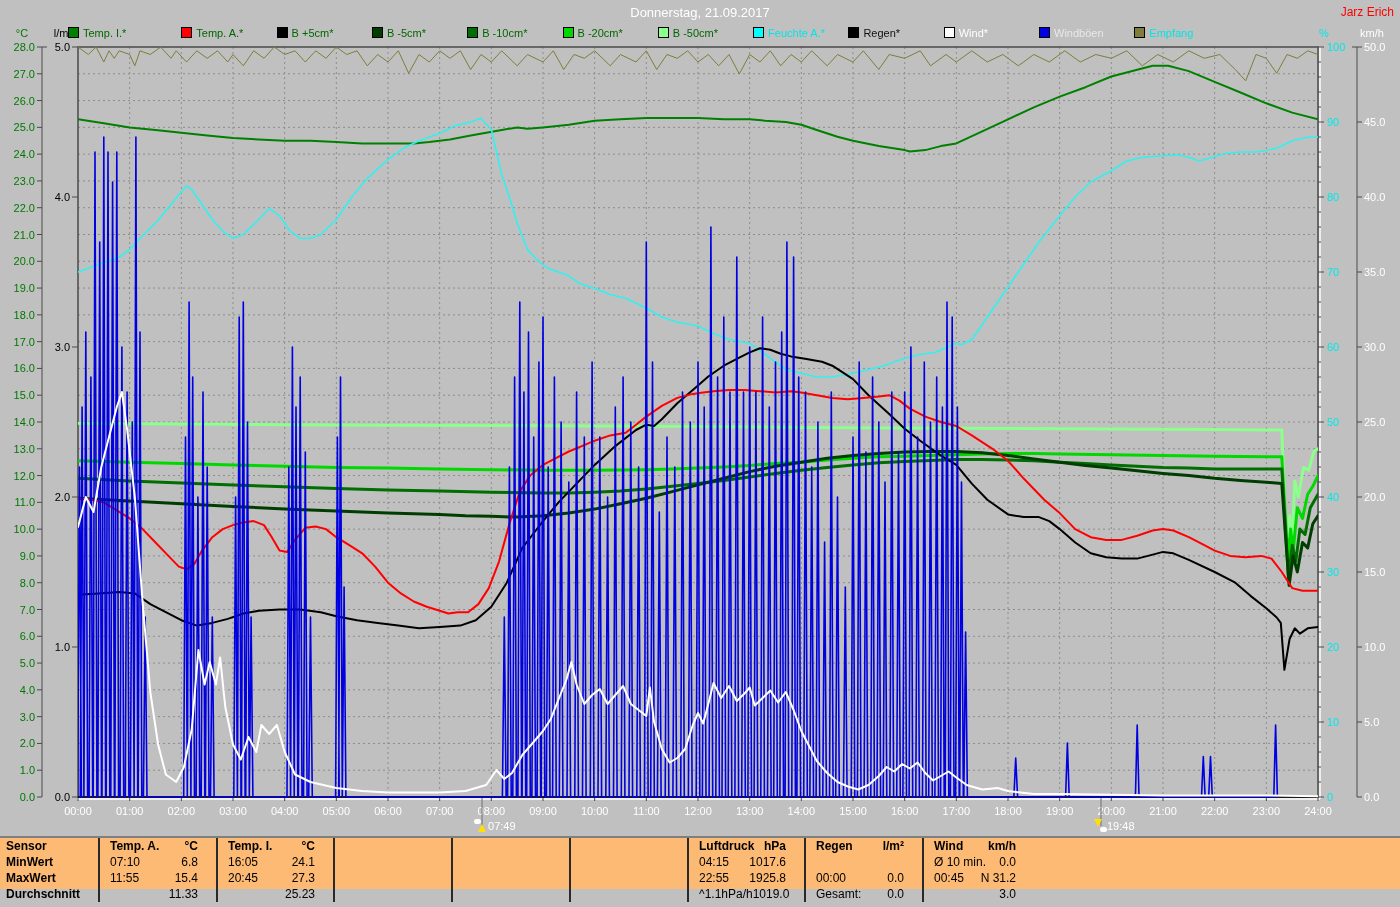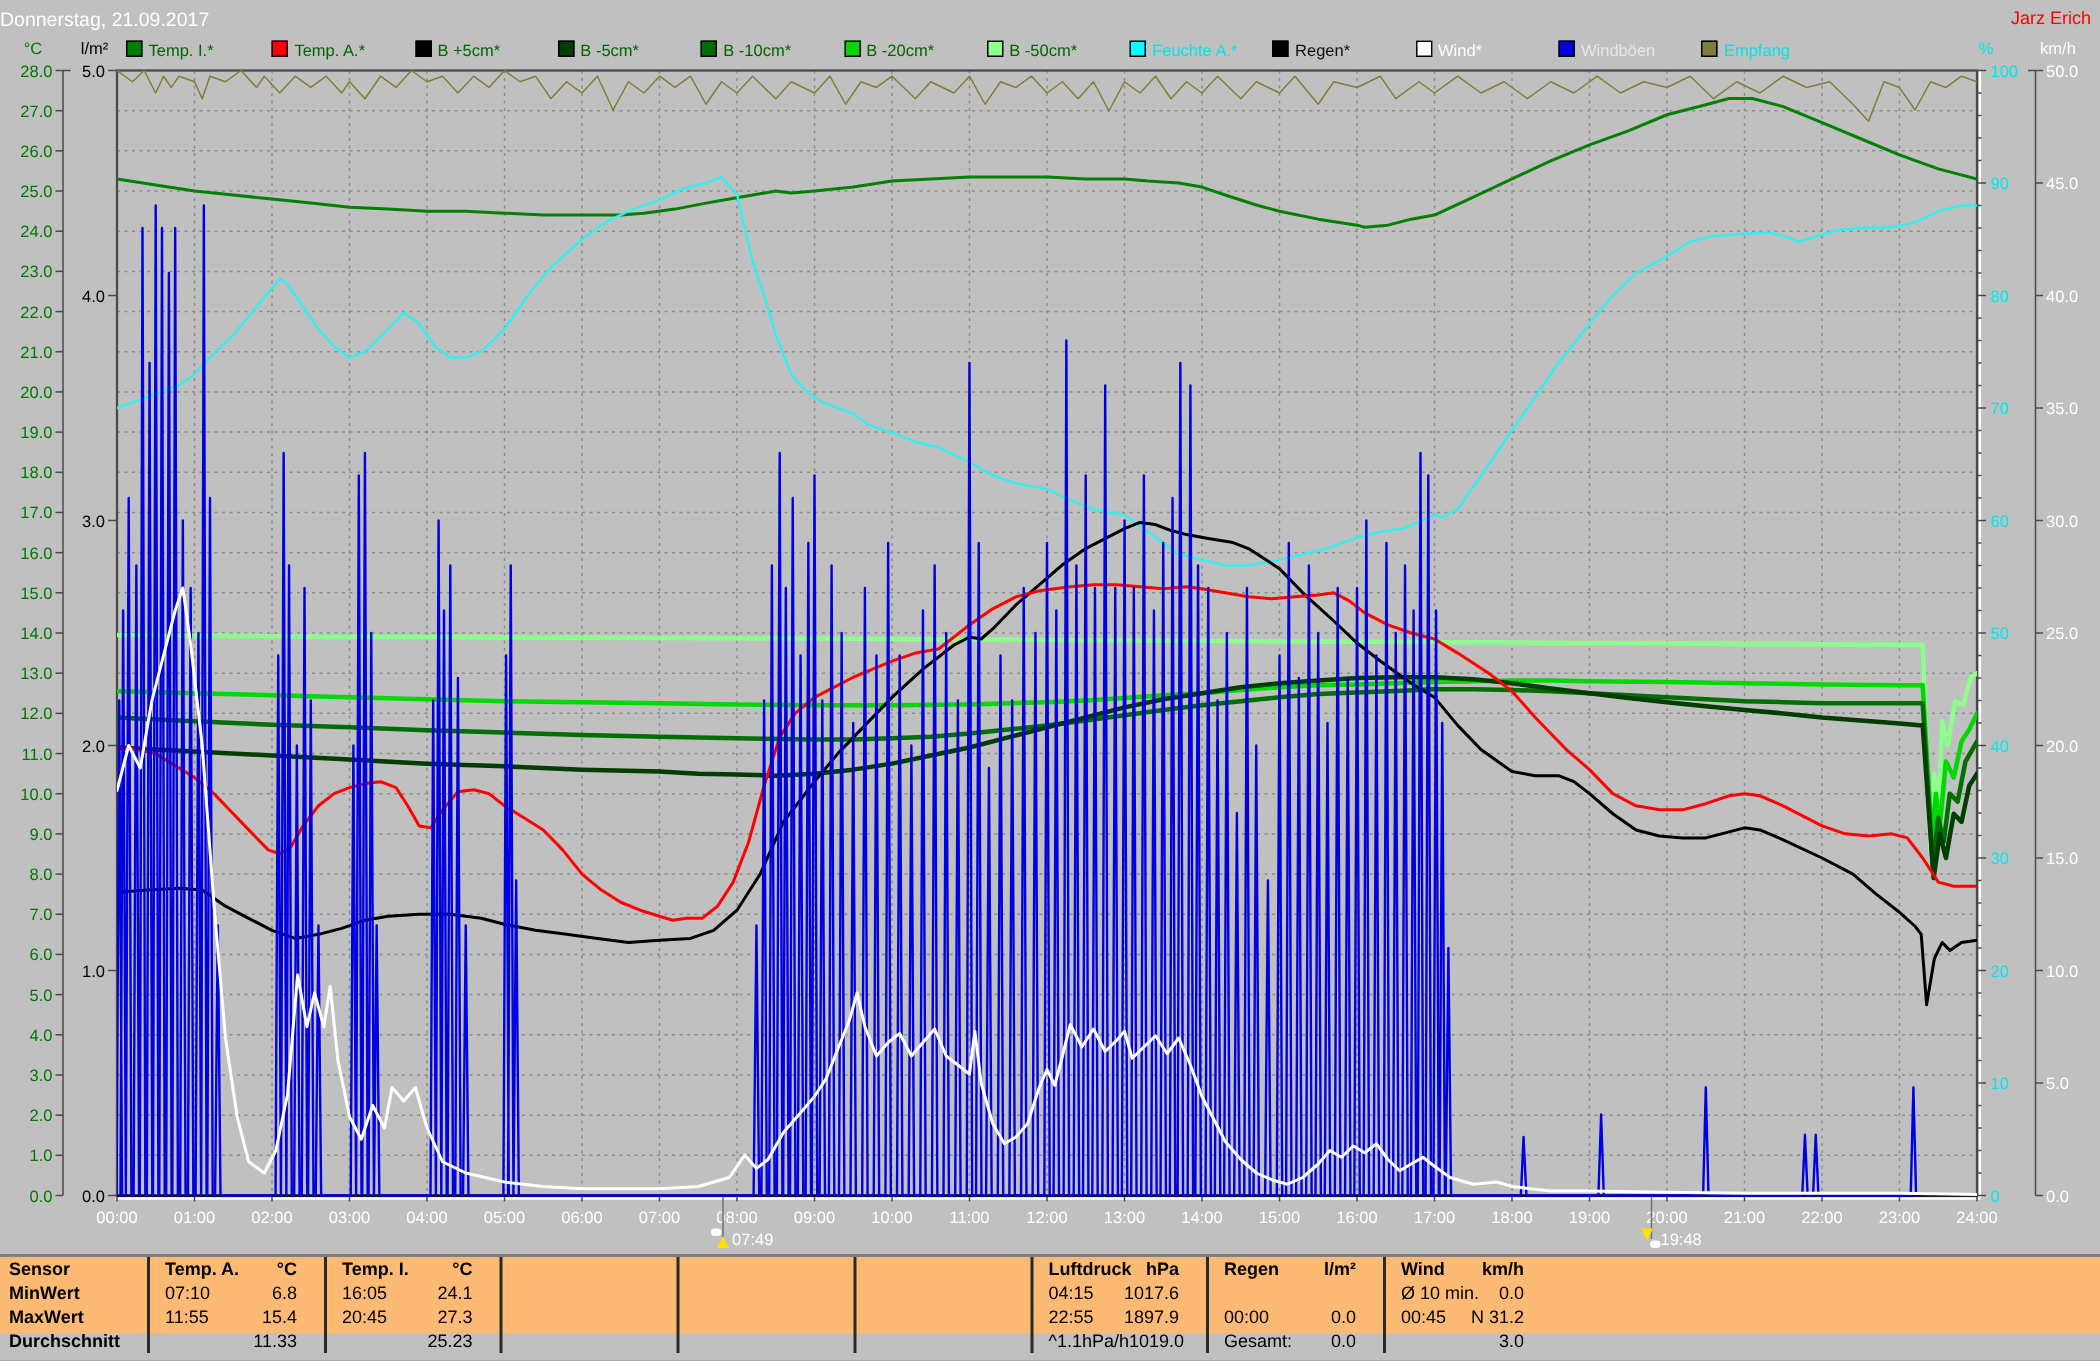--- a/index.html
+++ b/index.html
@@ -1,18 +1,18 @@
 <!DOCTYPE html>
 <html><head>
 <meta charset="utf-8">
 <style>
   html,body{margin:0;padding:0;background:#9a9a9a;}
   .screen{position:relative;width:1400px;height:907px;background:#C0C0C0;overflow:hidden;
           font-family:"Liberation Sans","DejaVu Sans",sans-serif;}
-  .title-bar{position:absolute;top:5px;left:0;width:100%;text-align:left;
+  .title-bar{position:absolute;top:5px;left:0;width:100%;text-align:center;
              font-size:13px;color:#FFFFFF;}
   .watermark{position:absolute;top:5px;right:6px;font-size:12px;color:#FF0000;}
   .axis-unit{position:absolute;top:27px;font-size:11px;text-align:center;}
   #unit-temp{left:2px;width:40px;color:#007800;}
   #unit-rain{left:43px;width:40px;color:#000000;}
   #unit-pct{left:1304px;width:40px;color:#00E8E8;}
   #unit-kmh{left:1347px;width:50px;color:#FFFFFF;}
   .legend{position:absolute;top:27px;left:0;width:100%;height:14px;}
   .legend-item{position:absolute;top:0;height:13px;white-space:nowrap;font-size:11px;line-height:13px;}
   .legend-item .sw{display:inline-block;width:9px;height:9px;border:1px solid #000;
@@ -46,21 +46,21 @@
 <div class="screen">
   <div class="title-bar">Donnerstag, 21.09.2017</div>
   <div class="watermark">Jarz Erich</div>
 
   <div class="axis-unit" id="unit-temp">°C</div>
   <div class="axis-unit" id="unit-rain">l/m²</div>
   <div class="axis-unit" id="unit-pct">%</div>
   <div class="axis-unit" id="unit-kmh">km/h</div>
 
   <div class="legend" id="legend">
-      <span class="legend-item" style="left: 84px;"><span class="sw" style="background: rgb(0, 128, 0);"></span><span style="color: rgb(0, 102, 0);">Temp. I.*</span></span>
+      <span class="legend-item" style="left: 68px;"><span class="sw" style="background: rgb(0, 128, 0);"></span><span style="color: rgb(0, 102, 0);">Temp. I.*</span></span>
       <span class="legend-item" style="left: 181.3px;"><span class="sw" style="background: rgb(255, 0, 0);"></span><span style="color: rgb(0, 102, 0);">Temp. A.*</span></span>
       <span class="legend-item" style="left: 276.6px;"><span class="sw" style="background: rgb(0, 0, 0);"></span><span style="color: rgb(0, 102, 0);">B +5cm*</span></span>
       <span class="legend-item" style="left: 371.9px;"><span class="sw" style="background: rgb(0, 61, 0);"></span><span style="color: rgb(0, 102, 0);">B -5cm*</span></span>
       <span class="legend-item" style="left: 467.2px;"><span class="sw" style="background: rgb(0, 110, 0);"></span><span style="color: rgb(0, 102, 0); margin-top: 25px;">B -10cm*</span></span>
       <span class="legend-item" style="left: 562.5px;"><span class="sw" style="background: rgb(0, 216, 0);"></span><span style="color: rgb(0, 102, 0);">B -20cm*</span></span>
       <span class="legend-item" style="left: 657.8px;"><span class="sw" style="background: rgb(140, 255, 140);"></span><span style="color: rgb(0, 102, 0);">B -50cm*</span></span>
       <span class="legend-item" style="left: 753.1px;"><span class="sw" style="background: rgb(0, 255, 255);"></span><span style="color: rgb(0, 229, 229);">Feuchte A.*</span></span>
       <span class="legend-item" style="left: 848.4px;"><span class="sw" style="background: rgb(0, 0, 0);"></span><span style="color: rgb(16, 16, 16);">Regen*</span></span>
       <span class="legend-item" style="left: 943.7px;"><span class="sw" style="background: rgb(255, 255, 255);"></span><span style="color: rgb(255, 255, 255);">Wind*</span></span>
       <span class="legend-item" style="left: 1039px;"><span class="sw" style="background: rgb(0, 0, 224);"></span><span style="color: rgb(232, 232, 232);">Windböen</span></span>
@@ -472,21 +472,21 @@
         <div class="trow hdr">
           <span>Luftdruck</span>
           <span>hPa</span>
         </div>
         <div class="trow">
           <span>04:15</span>
           <span>1017.6</span>
         </div>
         <div class="trow">
           <span>22:55</span>
-          <span>1897.9</span>
+          <span>1925.8</span>
         </div>
         <div class="trow">
           <span>^1.1hPa/h</span>
           <span>1019.0</span>
         </div>
       </div>
       <div class="tcol bl">
         <div class="trow hdr">
           <span>Regen</span>
           <span>l/m²</span>

